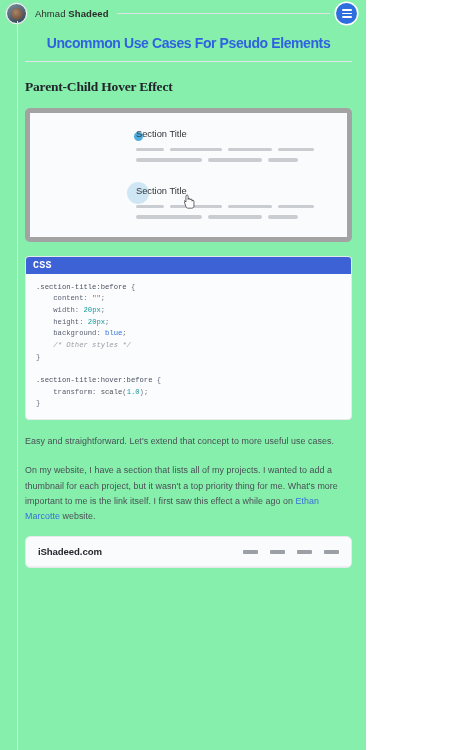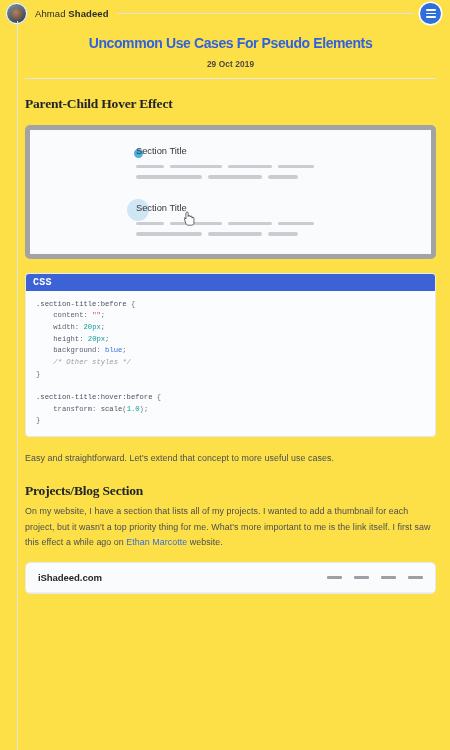--- a/index.html
+++ b/index.html
@@ -2,21 +2,21 @@
 <html><head>
 <meta charset="utf-8">
 <style>
   * { box-sizing: border-box; margin: 0; padding: 0; }
   html, body {
     width: 450px; height: 750px;
     background: #ffffff;
     font-family: "Liberation Sans", sans-serif;
     overflow: hidden;
   }
-  .page { position: relative; width: 450px; height: 750px; background: #fde047; overflow: hidden; }
+  .page { position: relative; width: 366px; height: 750px; background: #86efac; overflow: hidden; }
 
   
   .topbar {
     position: relative; height: 27px;
     display: flex; align-items: center;
     padding-left: 6px;
   }
   .avatar {
     width: 21px; height: 21px; border-radius: 50%;
     background: linear-gradient(150deg, #7e8f9c 0%, #5c6e7d 42%, #44586a 70%, #2f4254 100%);
@@ -146,21 +146,20 @@
       <i></i>
       <i></i>
     </div>
   </div>
 
   <div class="rail"></div>
 
   <div class="article">
 
     <h1 class="post-title">Uncommon Use Cases For Pseudo Elements</h1>
-    <div class="post-date">29 Oct 2019</div>
     <div class="hr"></div>
 
 
     <h2 class="sec">Parent-Child Hover Effect</h2>
 
     <div class="demo">
 
       <div class="demo-row">
         <span class="dot"></span>
         <span class="demo-title">Section Title</span>
@@ -212,21 +211,20 @@
     <span class="c-com">/* Other styles */</span>
 <span class="c-pun">}</span>
 
 <span class="c-sel">.section-title:hover:before</span> <span class="c-pun">{</span>
     <span class="c-prop">transform</span><span class="c-pun">:</span> scale<span class="c-pun">(</span><span class="c-val">1.0</span><span class="c-pun">);</span>
 <span class="c-pun">}</span></div>
     </div>
 
     <p class="body">Easy and straightforward. Let's extend that concept to more useful use cases.</p>
 
-    <h2 class="sec tight">Projects/Blog Section</h2>
     <p class="body"><span>On my website, I have a section that lists all of my projects. I wanted to add a thumbnail for each project, but it wasn't a top priority thing for me. What's more important to me is the link itself. I first saw this effect a while ago on </span><a class="link" href="#">Ethan Marcotte</a><span> website.</span></p>
 
     <div class="site-card">
       <div class="site-head">
         <div class="site-logo">iShadeed.com</div>
         <div class="site-nav">
           <i></i>
           <i></i>
           <i></i>
           <i></i>

